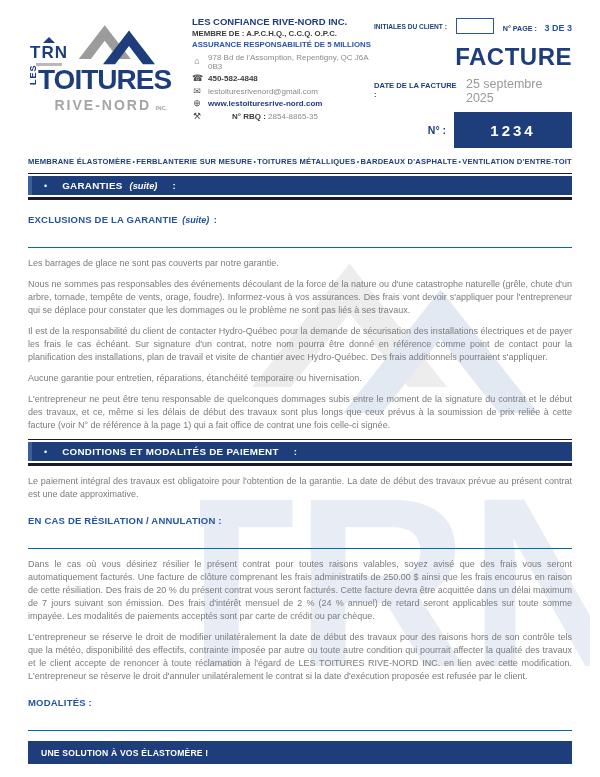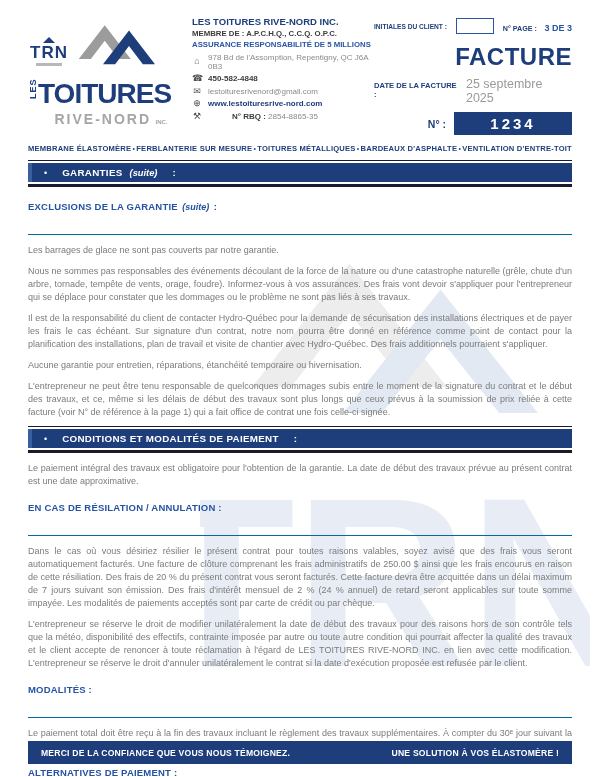--- a/index.html
+++ b/index.html
@@ -17,21 +17,21 @@
 
   
   .header { display:flex; align-items:flex-start; }
   .logo-block { width:152px; flex:none; }
   .logo-top { display:flex; align-items:flex-end; gap:8px; padding-left:2px; }
   .trn-mini { position:relative; text-align:center; }
   .trn-mini .trn-text { font-size:17px; font-weight:900; color:#1e3d7b; letter-spacing:1px; line-height:1; }
   .trn-roof { width:0; height:0; border-left:6px solid transparent; border-right:6px solid transparent;
     border-bottom:6px solid #1e3d7b; margin:0 auto 1px auto; }
   .trn-tagline { height:3px; width:26px; background:#b9b9b9; margin:2px auto 0 auto; }
-  .logo-rows { margin-top:14px; }
+  .logo-rows { margin-top:0; }
   .toitures-row { display:flex; align-items:center; }
   .les-vert { font-size:9px; font-weight:bold; color:#1e3d7b; transform:rotate(-90deg); width:10px; letter-spacing:1px; }
   .toitures { font-size:28px; font-weight:900; color:#1e3d7b; letter-spacing:-1px; line-height:1; }
   .rive-row { text-align:center; margin-top:2px; padding-left:14px; }
   .rive-nord { font-size:14px; font-weight:bold; color:#a5a5a5; letter-spacing:2px; }
   .inc { font-size:6px; font-weight:bold; color:#a5a5a5; }
 
   .company-block { flex:1; padding-left:12px; padding-top:2px; }
   .co-name { font-size:9.5px; font-weight:bold; color:#1e3d7b; }
   .co-membre { font-size:7.8px; font-weight:bold; color:#3c3c3c; margin-top:2px; }
@@ -48,21 +48,21 @@
   .initiales-lbl { font-size:6.6px; font-weight:bold; color:#1e3d7b; }
   .initiales-box { width:38px; height:16px; border:1.5px solid #2a55a5; background:#fff; }
   .page-lbl { font-size:7.2px; font-weight:bold; color:#1e3d7b; }
   .page-val { font-size:9px; font-weight:bold; color:#2553a3; margin-left:3px; }
   .facture-title { text-align:right; font-size:24px; font-weight:900; color:#1e3d7b; letter-spacing:0.5px; margin-top:10px; line-height:1; }
   .date-row { display:flex; justify-content:flex-end; align-items:baseline; gap:6px; margin-top:8px; }
   .date-lbl { font-size:7.6px; font-weight:bold; color:#1e3d7b; }
   .date-val { font-size:12.5px; color:#9a9a9a; }
   .num-row { display:flex; justify-content:flex-end; align-items:center; gap:8px; margin-top:7px; }
   .num-lbl { font-size:10.5px; font-weight:bold; color:#1e3d7b; }
-  .num-box { width:118px; height:23px; background:#1e3d7b; color:#fff; font-size:15px; font-weight:bold;
+  .num-box { width:118px; height:36px; background:#1e3d7b; color:#fff; font-size:15px; font-weight:bold;
     letter-spacing:3px; display:flex; align-items:center; justify-content:center; }
 
   
   .nav { display:flex; justify-content:space-between; align-items:center; margin-top:9px; }
   .nav .item { font-size:7.6px; font-weight:bold; color:#1e3d7b; letter-spacing:0.2px; }
   .nav .sep { font-size:7px; color:#2a55a5; }
 
   
   .bar-wrap { margin-top:7px; border-top:1.5px solid #1a1a2e; border-bottom:3px solid #1a1a2e;
     padding:2px 0 2px 0; }
@@ -120,21 +120,21 @@
             <span class="toitures">TOITURES</span>
           </div>
           <div class="rive-row">
             <span class="rive-nord">RIVE-NORD</span>
             <span class="inc">INC.</span>
           </div>
         </div>
       </div>
 
       <div class="company-block">
-        <div class="co-name">LES TOITURES RIVE-NORD INC.</div>
+        <div class="co-name">LES CONFIANCE RIVE-NORD INC.</div>
         <div class="co-membre">MEMBRE DE : A.P.C.H.Q., C.C.Q. O.P.C.</div>
         <div class="co-assur">ASSURANCE RESPONSABILITÉ DE 5 MILLIONS</div>
         <div class="co-row">
           <span class="co-ico">⌂</span>
           <span class="txt">978 Bd de l'Assomption, Repentigny, QC J6A 0B3</span>
         </div>
         <div class="co-row">
           <span class="co-ico">☎</span>
           <span class="txt bold-dark">450-582-4848</span>
         </div>
@@ -235,17 +235,16 @@
       <div class="bullet-item">
         <span class="bl">•</span>
         <span>Chèque à l'ordre de : LES TOITURES RIVE-NORD INC., avec le numéro de contrat inscrit au dos du chèque et remis à l'entrepreneur ou envoyé au 978 Bd de l'Assomption, Repentigny, QC J6A 0B3.</span>
       </div>
 
     </div>
 
   </div>
 
   <div class="footer-bar">
-    <span>MERCI DE LA CONFIANCE QUE VOUS NOUS TÉMOIGNEZ.</span>
     <span>UNE SOLUTION À VOS ÉLASTOMÈRE !</span>
   </div>
 
 </div>
 
 </body></html>

